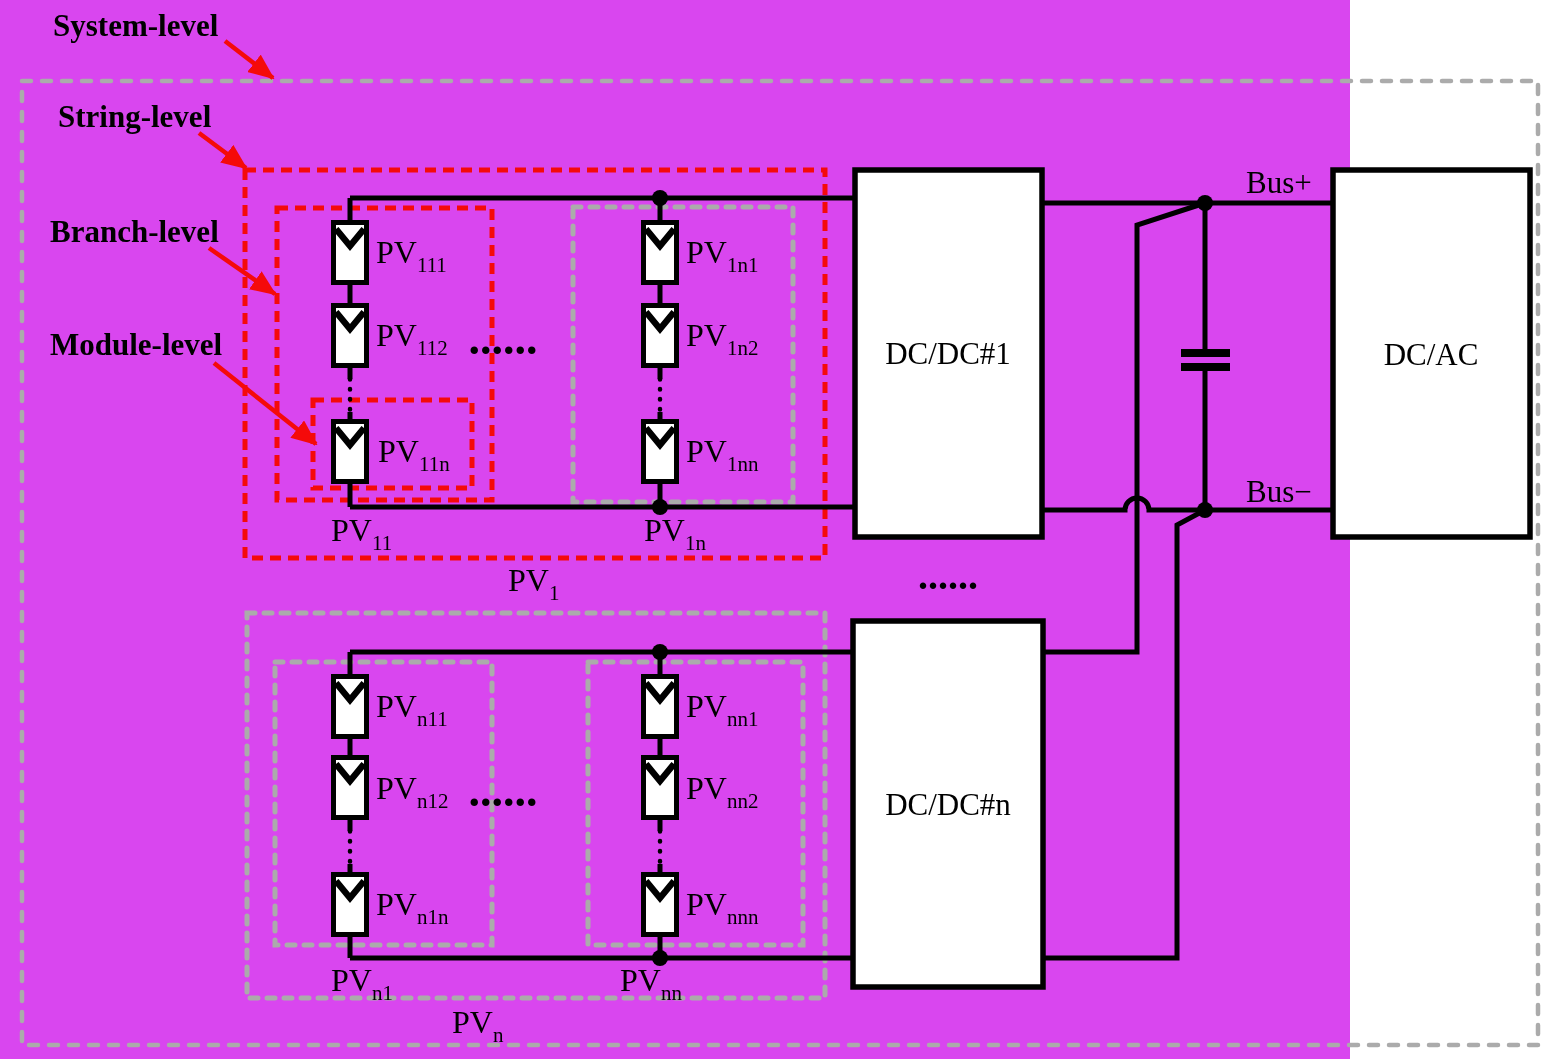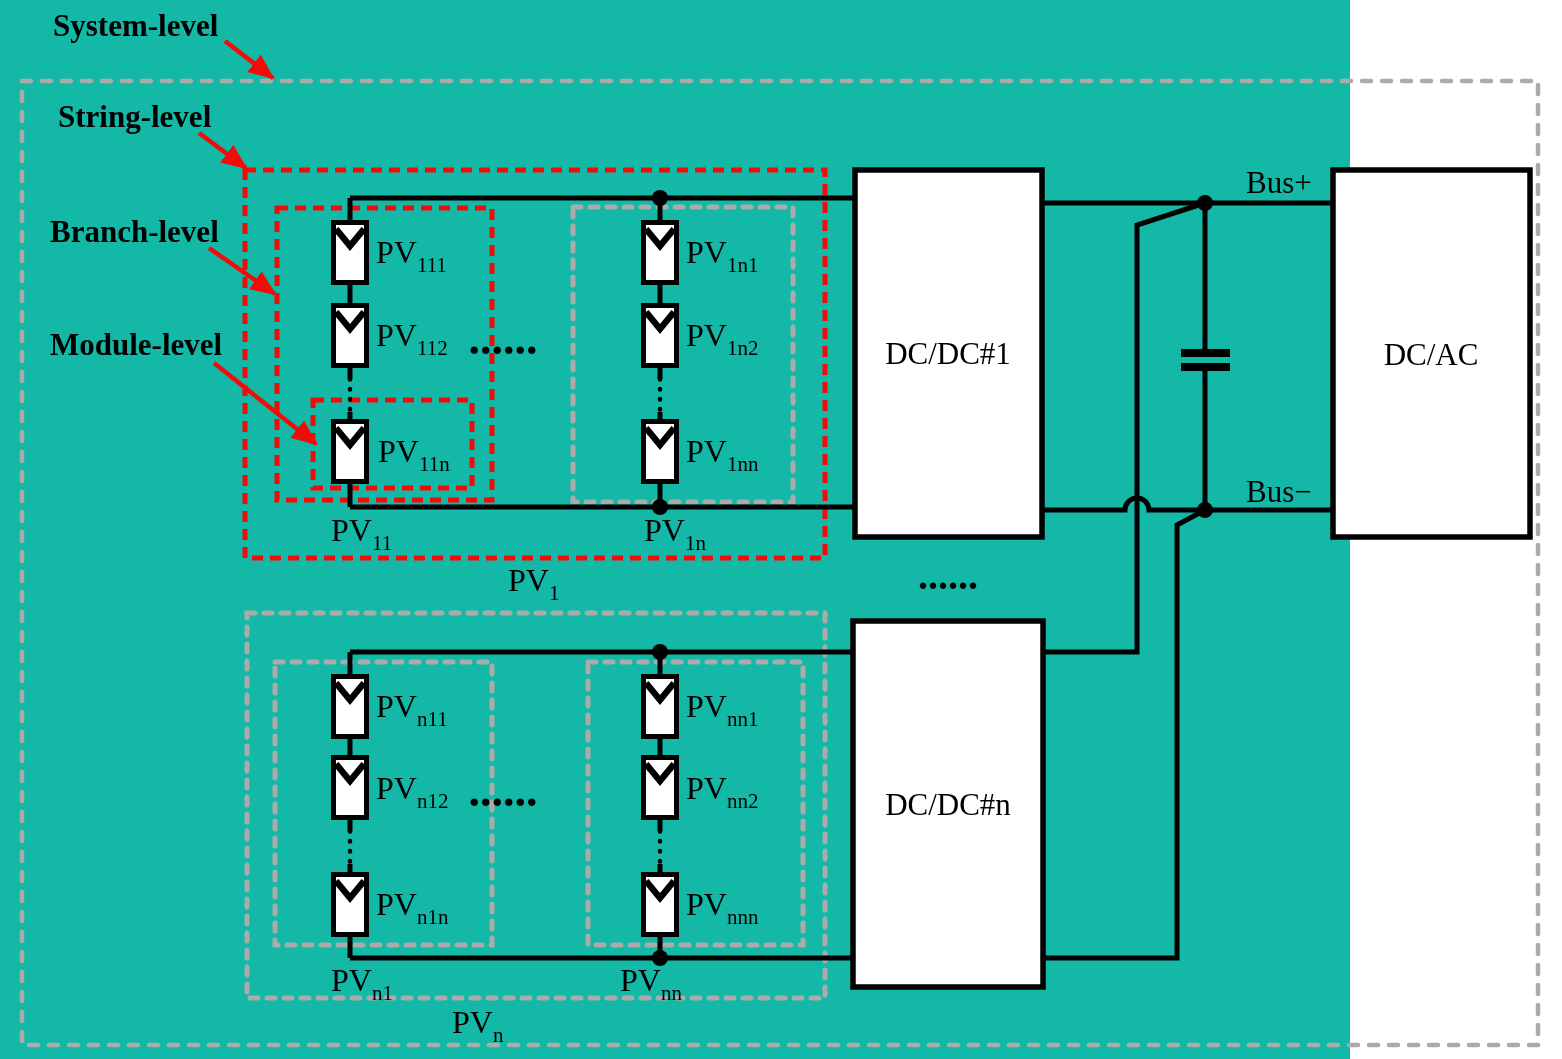--- a/index.html
+++ b/index.html
@@ -1,16 +1,16 @@
 <!DOCTYPE html>
 <html style="--red: #f50a0a; --gray: #ababab; --line: #000000;"><head>
 <meta charset="utf-8">
 <style>
   html,body { margin:0; padding:0; background:#ffffff; }
-  .stage { width:1350px; height:1059px; position:relative; background:#14b8a6; }
+  .stage { width:1350px; height:1059px; position:relative; background:#d946ef; }
   svg { display:block; }
 
   .wire   { stroke: var(--line); stroke-width: 5; fill: none; }
   .box    { fill:#ffffff; stroke: var(--line); stroke-width: 5.5; }
   .dash-red  { fill:none; stroke: var(--red); stroke-width: 5; stroke-dasharray: 11 7; }
   .dash-gray { fill:none; stroke: var(--gray); stroke-width: 5; stroke-dasharray: 8 9; stroke-linecap: round; }
   .sys       { stroke-width: 4.5; stroke-dasharray: 9 11; }
   .arrow     { stroke: var(--red); stroke-width: 4.5; fill:none; }
   .arrowhead { fill: var(--red); stroke:none; }
   .dot    { fill: var(--line); stroke:none; }

